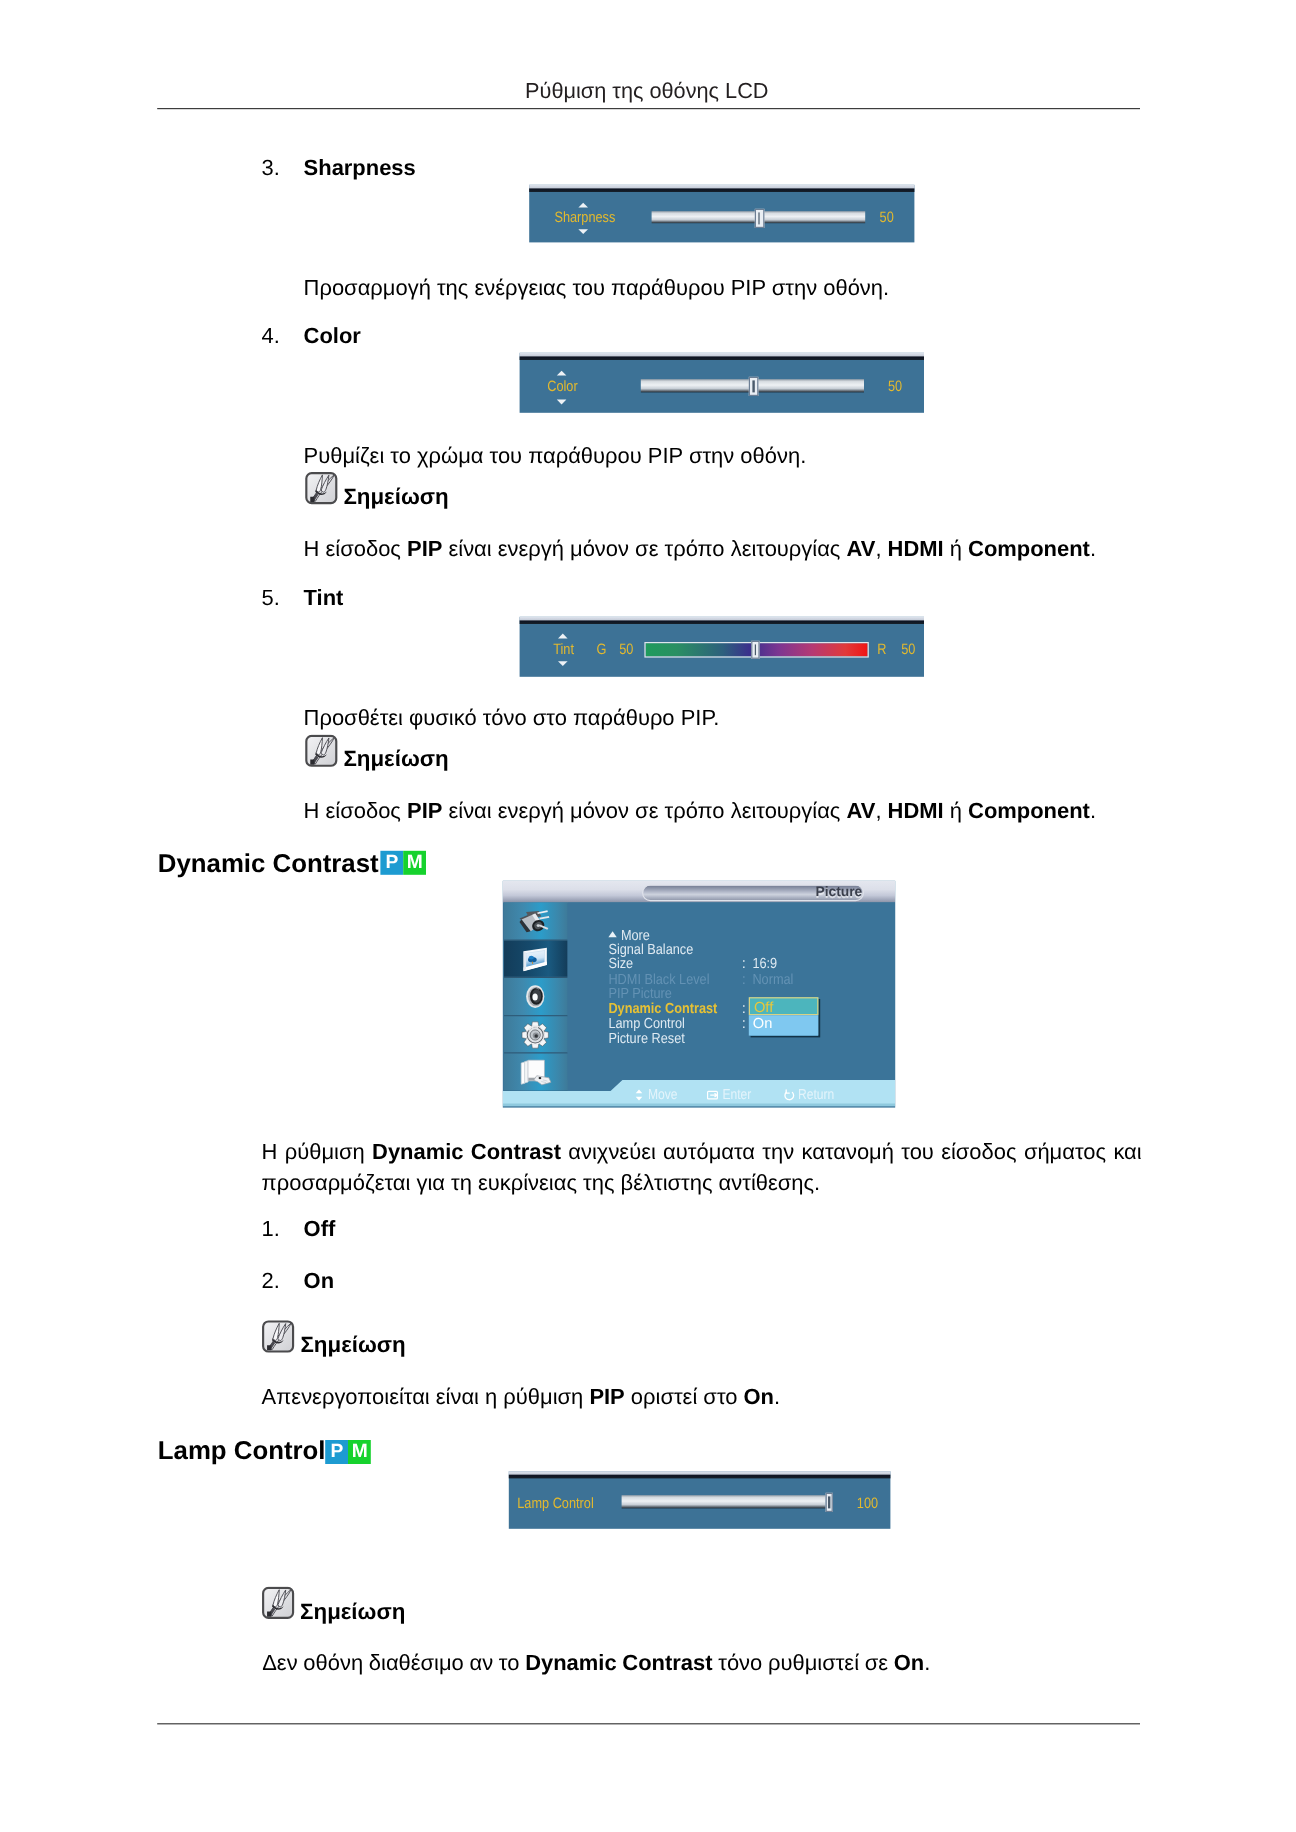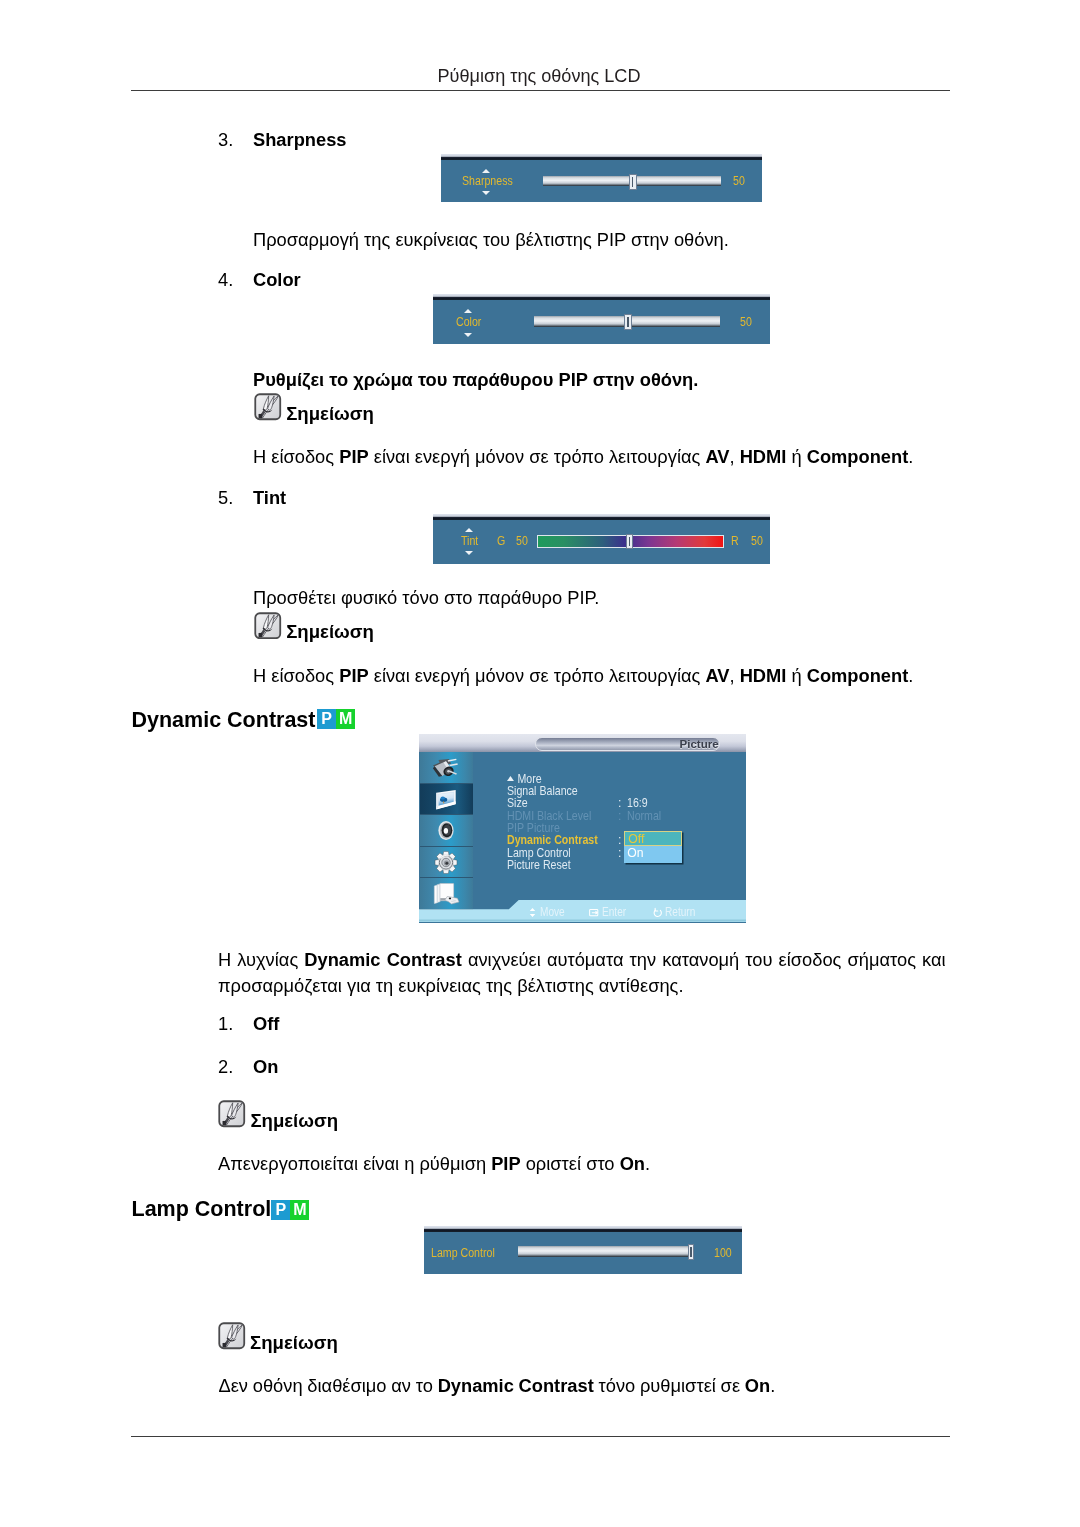--- a/index.html
+++ b/index.html
@@ -110,38 +110,38 @@
     <div class="body">
       <div class="arrowup" style="left:41px;top:14.5px;"></div>
       <div class="name" style="left:21px;top:21px;">Sharpness</div>
       <div class="arrowdn" style="left:41px;top:36.7px;"></div>
       <div class="track" style="left:102px;top:22px;width:178px;height:10px;"></div>
       <div class="knob" style="left:187.5px;top:20px;width:8px;height:16px;"></div>
       <div class="val" style="left:292px;top:21px;">50</div>
     </div>
   </div>
 
-  <div class="t" style="left:253px;top:226.5px;">Προσαρμογή της ευκρίνειας του βέλτιστης PIP στην οθόνη.</div>
+  <div class="t" style="left:253px;top:226.5px;">Προσαρμογή της ενέργειας του παράθυρου PIP στην οθόνη.</div>
 
   <div class="num" style="left:218px;top:267px;">4.</div>
   <div class="lbl" style="left:253px;top:267px;">Color</div>
 
   <div class="osdbar" style="left:433px;top:294px;width:337px;height:50px;">
     <div class="cap"></div>
     <div class="body">
       <div class="arrowup" style="left:31.4px;top:15.4px;"></div>
       <div class="name" style="left:23px;top:22px;">Color</div>
       <div class="arrowdn" style="left:31.4px;top:38.8px;"></div>
       <div class="track" style="left:101px;top:22px;width:186px;height:11px;"></div>
       <div class="knob" style="left:191px;top:20px;width:8px;height:16px;"></div>
       <div class="val" style="left:307px;top:22px;">50</div>
     </div>
   </div>
 
-  <div class="t" style="left:253px;top:367px;font-weight:bold;">Ρυθμίζει το χρώμα του παράθυρου PIP στην οθόνη.</div>
+  <div class="t" style="left:253px;top:367px;">Ρυθμίζει το χρώμα του παράθυρου PIP στην οθόνη.</div>
 
   <div class="noterow" style="left:254.2px;top:393.2px;">
     <svg class="noteicon" viewBox="0 0 26 26">
       <defs>
         <linearGradient id="ngA" x1="0" y1="0" x2="1" y2="1">
           <stop offset="0" stop-color="#f3f3f5"></stop>
             <stop offset="1" stop-color="#cfd0d4"></stop>
         </linearGradient>
       </defs>
       <rect x="1.2" y="1.2" width="23.6" height="23.6" rx="4.2" ry="4.2" fill="url(#ngA)" stroke="#4b4b4d" stroke-width="1.7"></rect>
@@ -330,21 +330,21 @@
       <div class="bt" style="left:232.5px;top:5.4px;">
         <svg class="bicon" viewBox="0 0 14 12">
           <path d="M10.6 3.2 A4.6 4.6 0 1 1 4.2 3.0" fill="none" stroke="#ffffff" stroke-width="1.4" stroke-linecap="round"></path>
           <path d="M4.0 0.6 L4.0 4.0 L7.3 4.0" fill="none" stroke="#ffffff" stroke-width="1.4" stroke-linecap="round" stroke-linejoin="round"></path>
         </svg>
         <span>Return</span>
       </div>
     </div>
   </div>
 
-  <div class="t" style="left:218px;top:946.5px;word-spacing:1.03px;"><span>Η λυχνίας </span><b>Dynamic Contrast</b><span> ανιχνεύει αυτόματα την κατανομή του είσοδος σήματος και</span></div>
+  <div class="t" style="left:218px;top:946.5px;word-spacing:1.03px;"><span>Η ρύθμιση </span><b>Dynamic Contrast</b><span> ανιχνεύει αυτόματα την κατανομή του είσοδος σήματος και</span></div>
   <div class="t" style="left:218px;top:972.5px;">προσαρμόζεται για τη ευκρίνειας της βέλτιστης αντίθεσης.</div>
 
   <div class="num" style="left:218px;top:1011px;">1.</div>
   <div class="lbl" style="left:253px;top:1011px;">Off</div>
   <div class="num" style="left:218px;top:1054px;">2.</div>
   <div class="lbl" style="left:253px;top:1054px;">On</div>
 
   <div class="noterow" style="left:218.4px;top:1100.4px;">
     <svg class="noteicon" viewBox="0 0 26 26">
       <rect x="1.2" y="1.2" width="23.6" height="23.6" rx="4.2" ry="4.2" fill="url(#ngA)" stroke="#4b4b4d" stroke-width="1.7"></rect>

